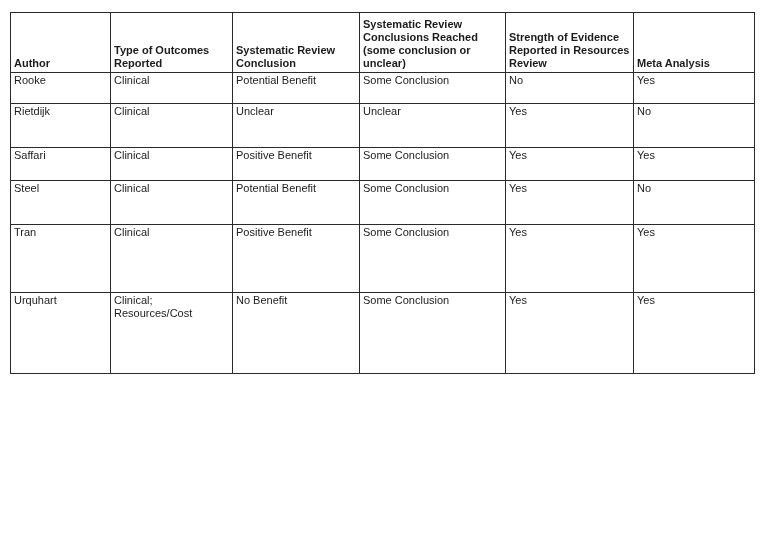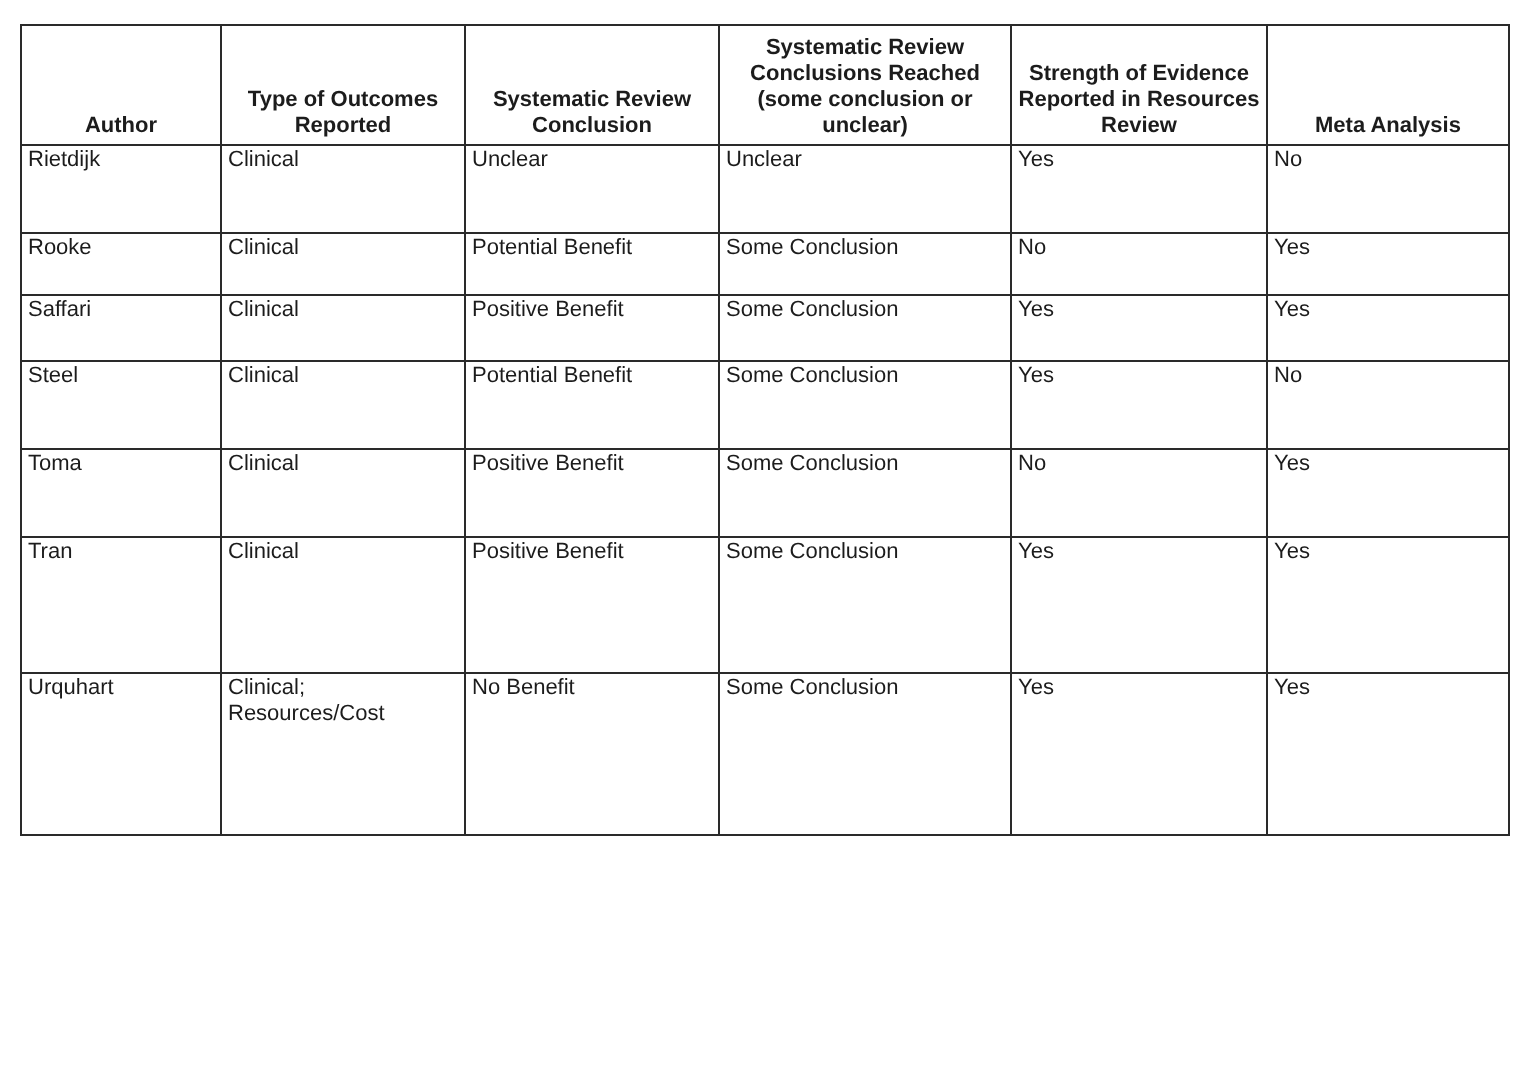--- a/index.html
+++ b/index.html
@@ -25,21 +25,21 @@
   table.review-table td {
     border: 1px solid #2a2a2a;
     font-size: 11px;
     line-height: 13px;
     padding: 1px 3px 2px 3px;
     overflow: hidden;
     background: #ffffff;
   }
   table.review-table th {
     font-weight: bold;
-    text-align: center;
+    text-align: left;
     vertical-align: bottom;
   }
   table.review-table td {
     font-weight: normal;
     text-align: left;
     vertical-align: top;
   }
 </style>
 </head>
 <body>
@@ -58,59 +58,51 @@
       <tr style="height:60px">
         <th>Author</th>
         <th>Type of Outcomes Reported</th>
         <th>Systematic Review Conclusion</th>
         <th>Systematic Review Conclusions Reached (some conclusion or unclear)</th>
         <th>Strength of Evidence Reported in Resources Review</th>
         <th>Meta Analysis</th>
       </tr>
     </thead>
     <tbody>
+      <tr style="height:31px">
+        <td>Rooke</td>
+        <td>Clinical</td>
+        <td>Potential Benefit</td>
+        <td>Some Conclusion</td>
+        <td>No</td>
+        <td>Yes</td>
+      </tr>
       <tr style="height:44px">
         <td>Rietdijk</td>
         <td>Clinical</td>
         <td>Unclear</td>
         <td>Unclear</td>
         <td>Yes</td>
         <td>No</td>
-      </tr>
-      <tr style="height:31px">
-        <td>Rooke</td>
-        <td>Clinical</td>
-        <td>Potential Benefit</td>
-        <td>Some Conclusion</td>
-        <td>No</td>
-        <td>Yes</td>
       </tr>
       <tr style="height:33px">
         <td>Saffari</td>
         <td>Clinical</td>
         <td>Positive Benefit</td>
         <td>Some Conclusion</td>
         <td>Yes</td>
         <td>Yes</td>
       </tr>
       <tr style="height:44px">
         <td>Steel</td>
         <td>Clinical</td>
         <td>Potential Benefit</td>
         <td>Some Conclusion</td>
         <td>Yes</td>
         <td>No</td>
-      </tr>
-      <tr style="height:44px">
-        <td>Toma</td>
-        <td>Clinical</td>
-        <td>Positive Benefit</td>
-        <td>Some Conclusion</td>
-        <td>No</td>
-        <td>Yes</td>
       </tr>
       <tr style="height:68px">
         <td>Tran</td>
         <td>Clinical</td>
         <td>Positive Benefit</td>
         <td>Some Conclusion</td>
         <td>Yes</td>
         <td>Yes</td>
       </tr>
       <tr style="height:81px">

